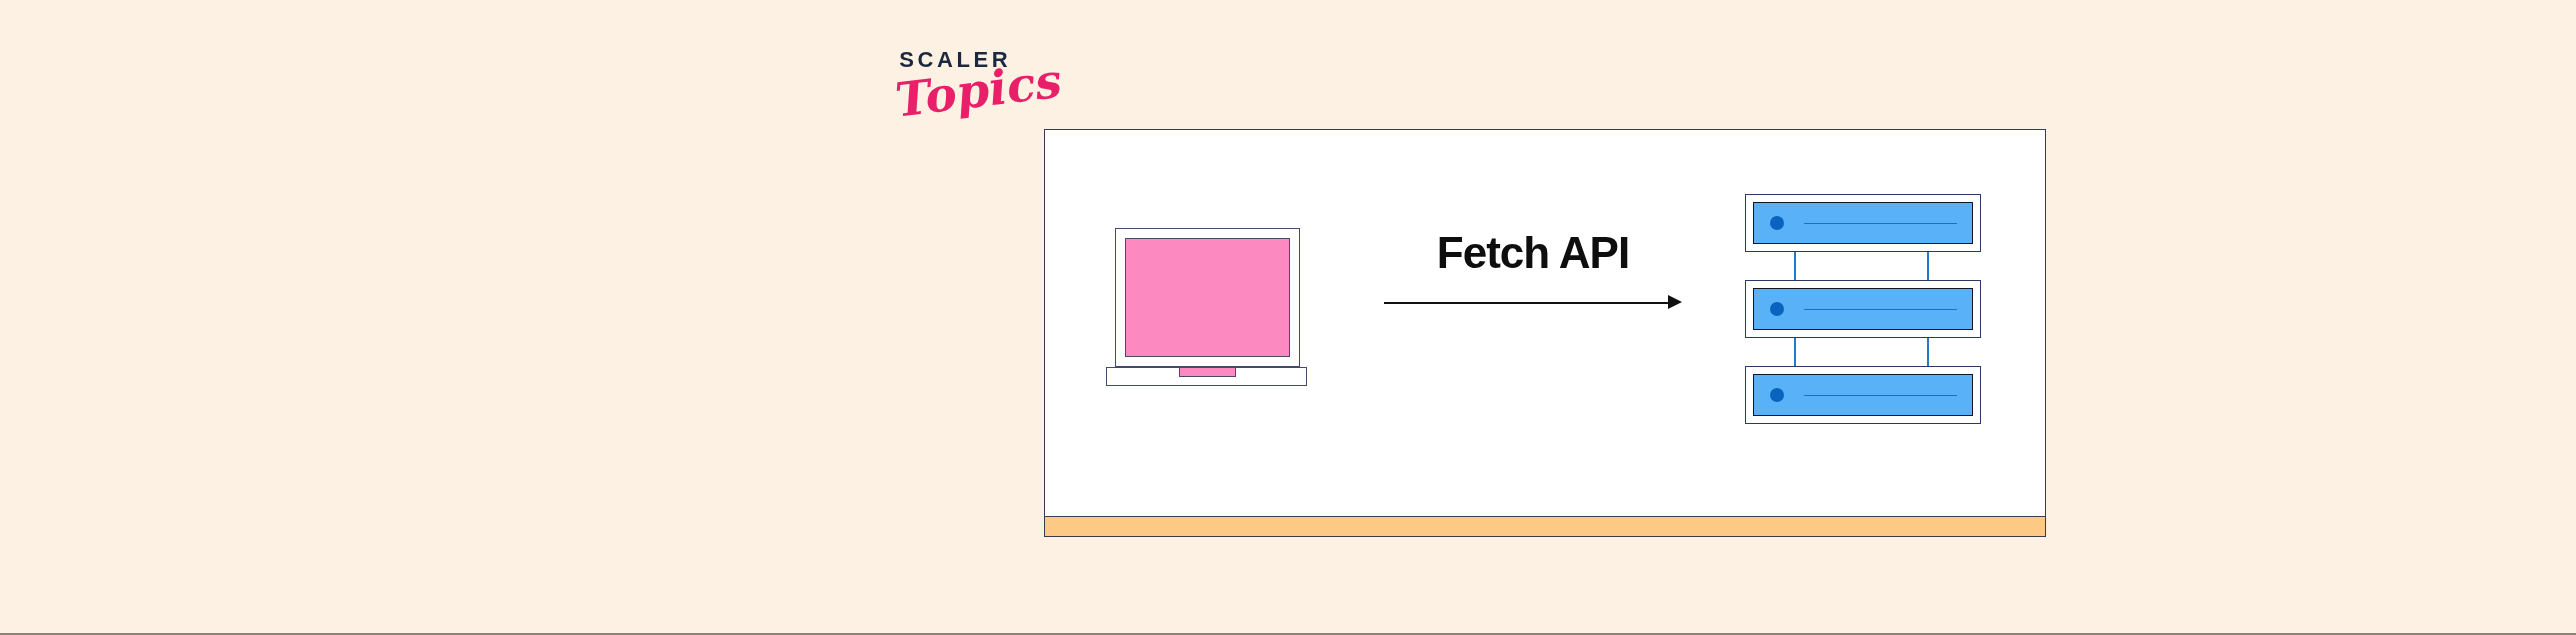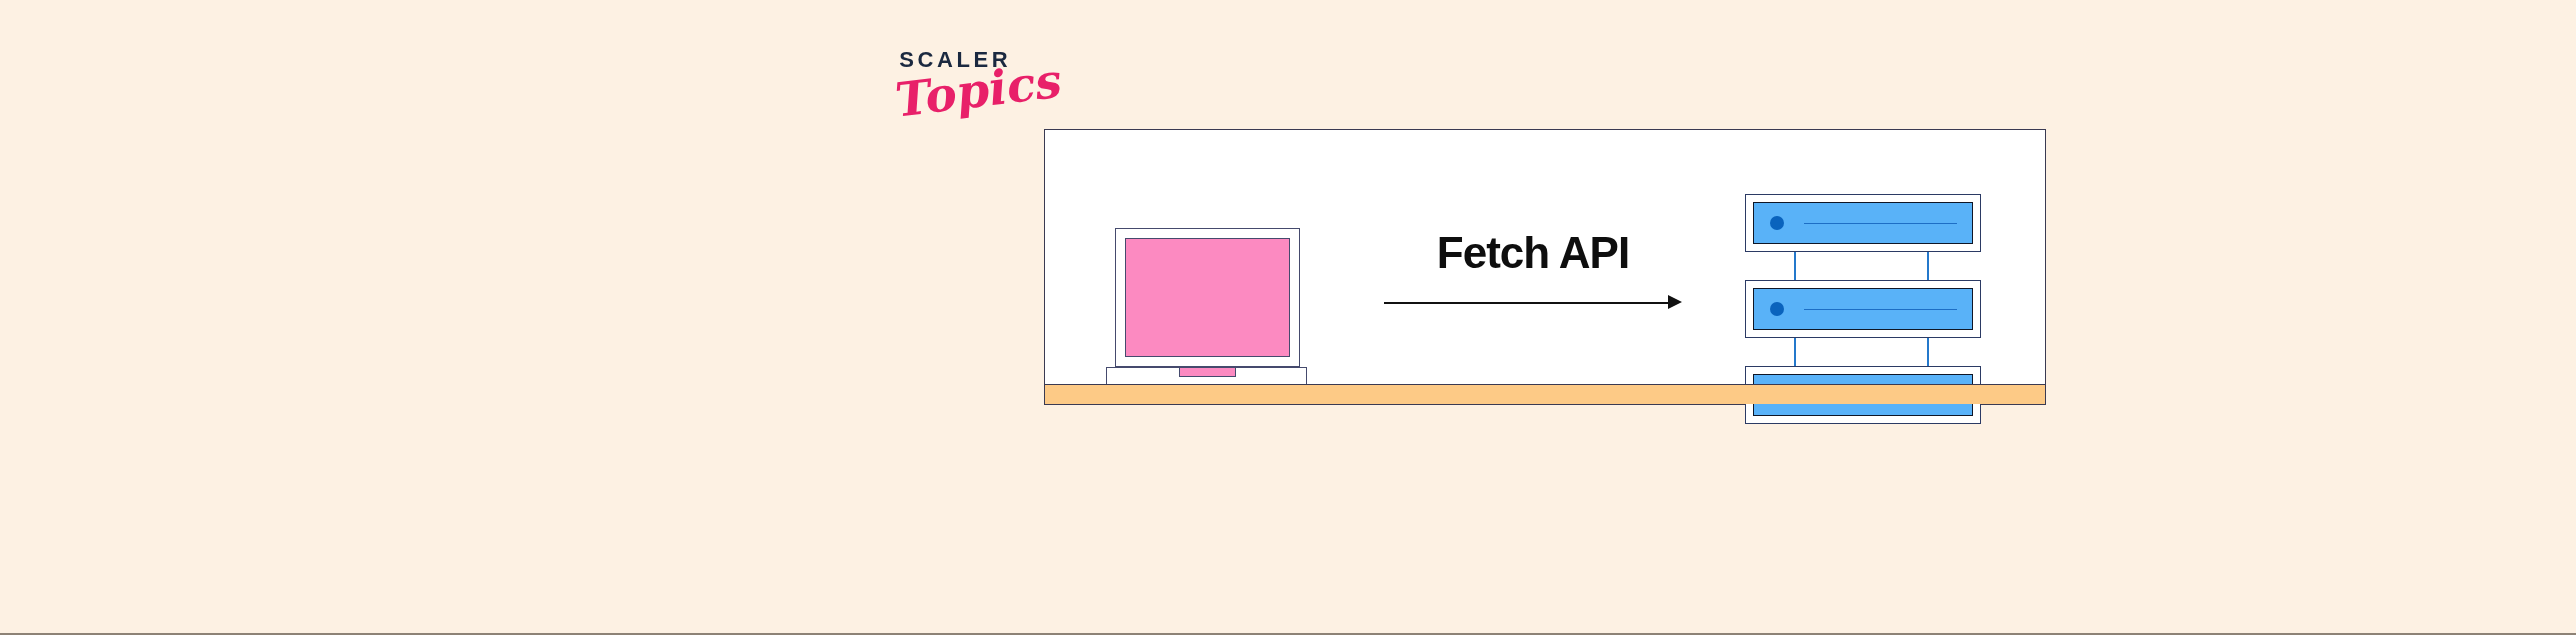--- a/index.html
+++ b/index.html
@@ -32,21 +32,21 @@
     line-height: 1;
     transform: rotate(-7deg);
     transform-origin: left top;
     margin-top: 4.1px;
     white-space: nowrap;
   }
 
   
   .panel {
     position: absolute; left: 1044px; top: 129px;
-    width: 1002px; height: 276px;
+    width: 1002px; height: 408px;
     background: #ffffff;
     border: 1.5px solid #3a3a52;
   }
   .panel-footer {
     position: absolute; left: 0; bottom: 0; width: 100%;
     height: 20px;
     background: #fdca86;
     border-top: 1.5px solid #3a3a52;
   }
 

